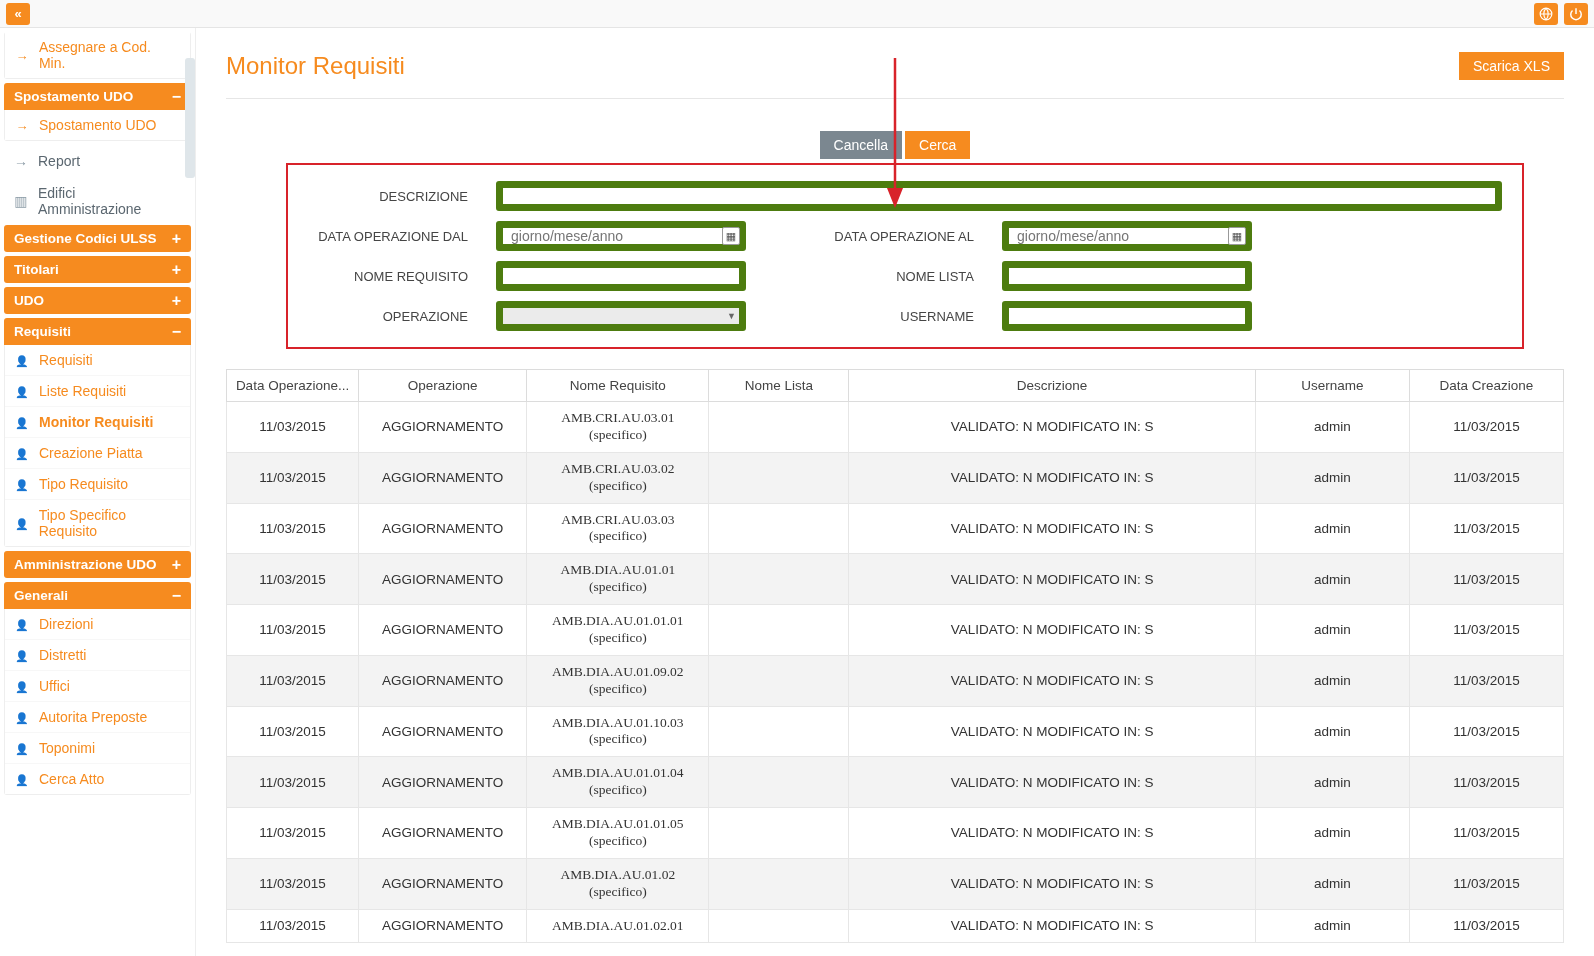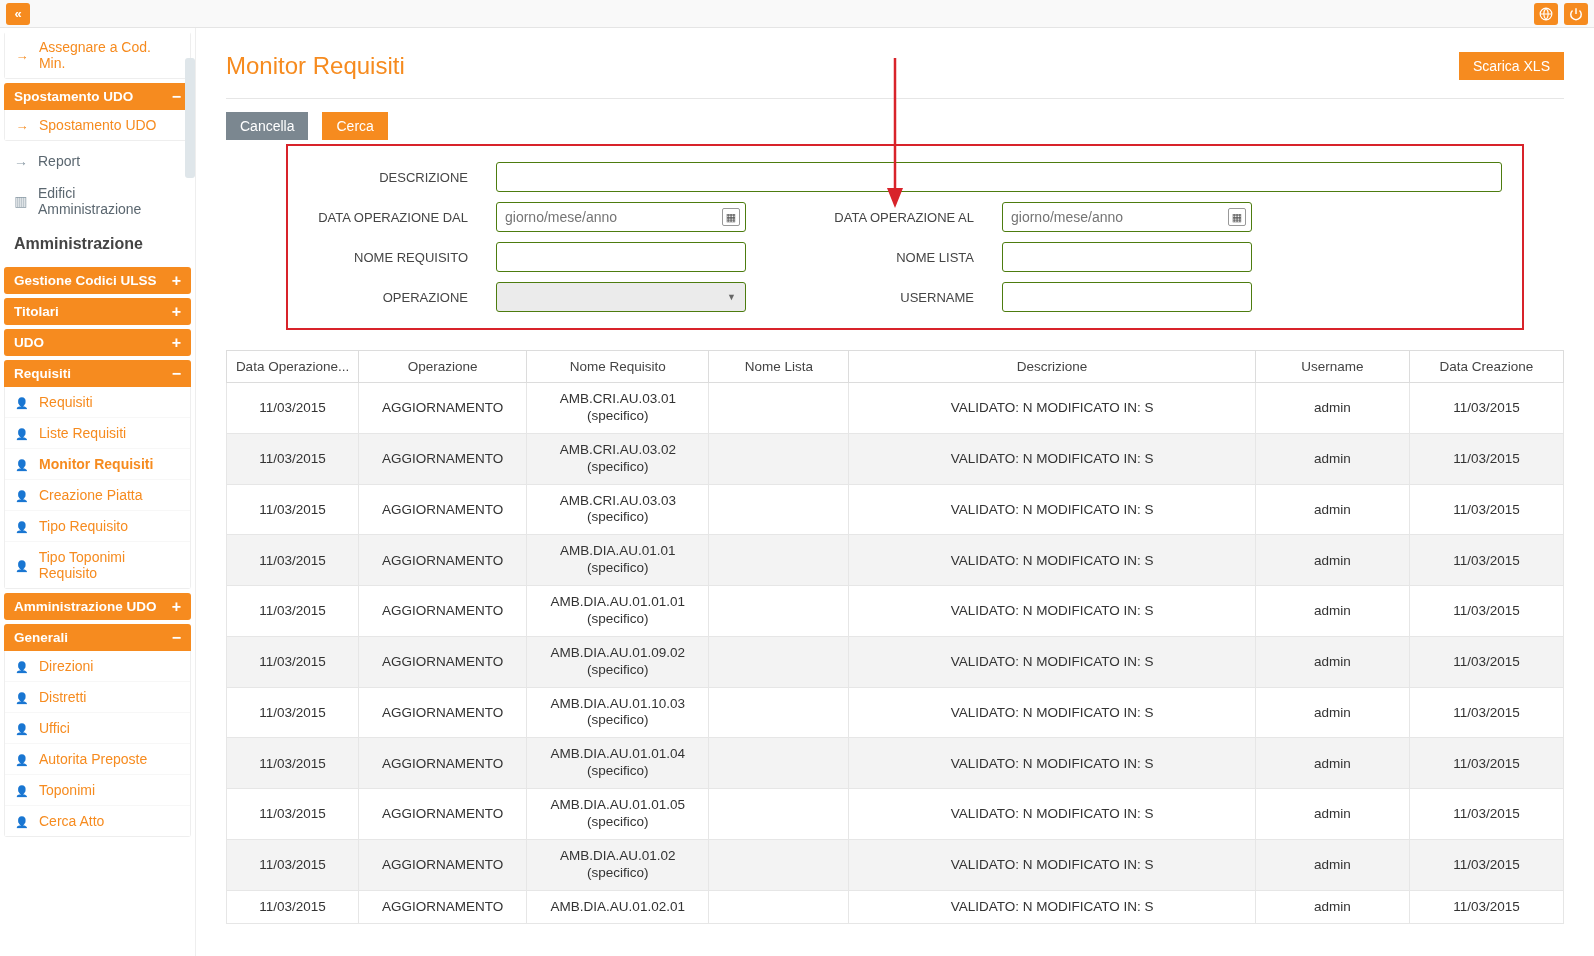--- a/index.html
+++ b/index.html
@@ -140,23 +140,23 @@
     border-radius: 0;
     font-size: 14px;
     cursor: pointer;
     color: #fff;
     border: none;
   }
   .btn-orange { background: #f68b1f; }
   .btn-grey   { background: #7b8790; }
   .action-row {
     display: flex;
-    justify-content: flex-start;
-    gap: 14px;
-    margin-top: 13px;
+    justify-content: center;
+    gap: 3px;
+    margin-top: 32px;
   }
 
   
   .filter-box {
     border: 2px solid #d8232a;
     margin: 4px 40px 20px 60px;
     padding: 16px 20px 16px 20px;
   }
   .filter-grid {
     display: grid;
@@ -166,21 +166,21 @@
     align-items: center;
   }
   .filter-grid.full { grid-template-columns: 160px 1fr; }
   .lbl {
     text-align: right;
     font-size: 13px;
     color: #454545;
   }
   .inp {
     height: 30px;
-    border: 1px solid #4d7c0f;
+    border: 7px solid #4d7c0f;
     border-radius: 3px;
     padding: 0 8px;
     width: 100%;
     font-size: 14px;
     background: #fff;
   }
   .inp.wide { width: 100%; }
   .inp.disabled { background: #ebebeb; }
   .date-wrap { position: relative; }
   .date-wrap .cal {
@@ -225,21 +225,21 @@
     text-align: center;
     white-space: nowrap;
   }
   .grid td {
     border: 1px solid #e6e6e6;
     padding: 8px 6px;
     text-align: center;
     vertical-align: middle;
   }
   .grid tbody tr:nth-child(even) { background: #f3f3f3; }
-  .two-line { line-height: 1.25; }
+  .two-line { line-height: 1.25; font-family: Liberation Serif, serif; }
   .two-line span { display:block; }
 
   
   .user-icon::before { content: "👤"; font-size: 11px; }
 </style>
 </head>
 <body>
 
 <div class="app-header">
   <div class="app-header-left">
@@ -289,21 +289,20 @@
           </div>
         </div>
         <div class="side-link">
           <span class="ic">→</span>
           <span>Report</span>
         </div>
         <div class="side-link">
           <span class="ic">▥</span>
           <span>Edifici Amministrazione</span>
         </div>
-        <div class="section-title">Amministrazione</div>
         <div class="panel">
           <div class="panel-header">
             <span>Gestione Codici ULSS</span>
             <span class="toggle">+</span>
           </div>
         </div>
         <div class="panel">
           <div class="panel-header">
             <span>Titolari</span>
             <span class="toggle">+</span>
@@ -336,21 +335,21 @@
             <div class="side-item">
               <span class="ic user-icon"></span>
               <span>Creazione Piatta</span>
             </div>
             <div class="side-item">
               <span class="ic user-icon"></span>
               <span>Tipo Requisito</span>
             </div>
             <div class="side-item">
               <span class="ic user-icon"></span>
-              <span>Tipo Toponimi Requisito</span>
+              <span>Tipo Specifico Requisito</span>
             </div>
           </div>
         </div>
         <div class="panel">
           <div class="panel-header">
             <span>Amministrazione UDO</span>
             <span class="toggle">+</span>
           </div>
         </div>
         <div class="panel">

